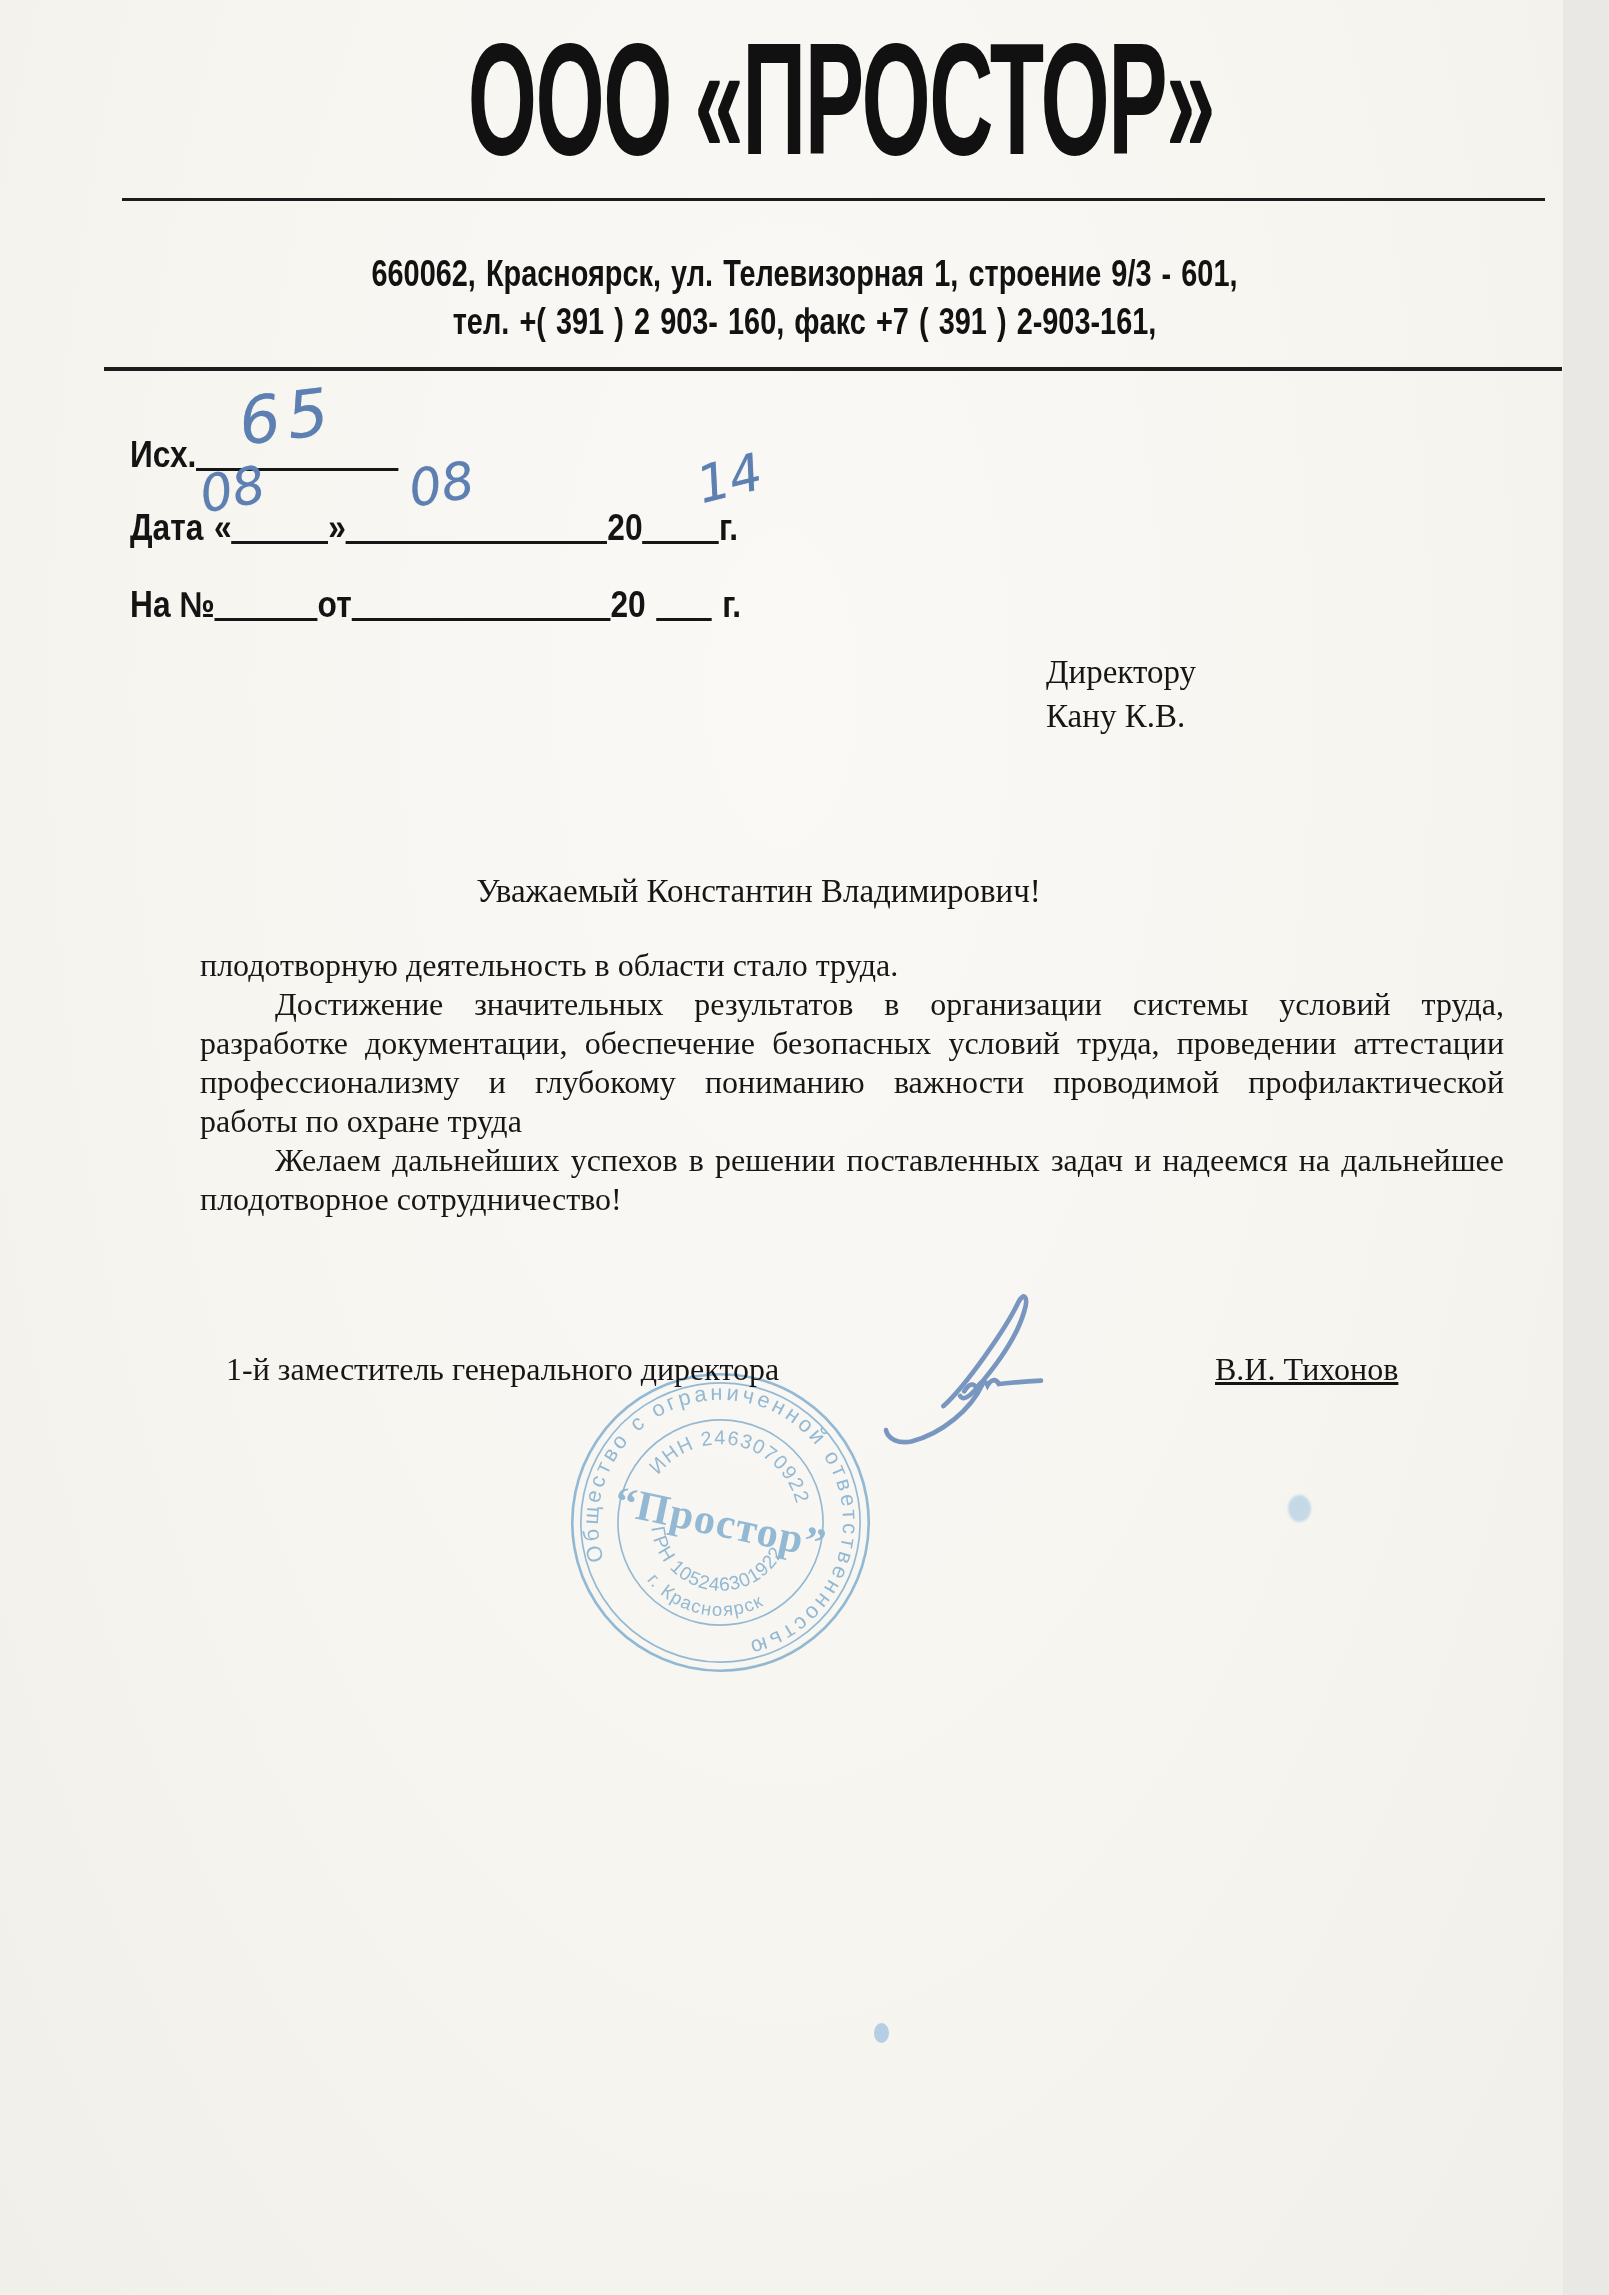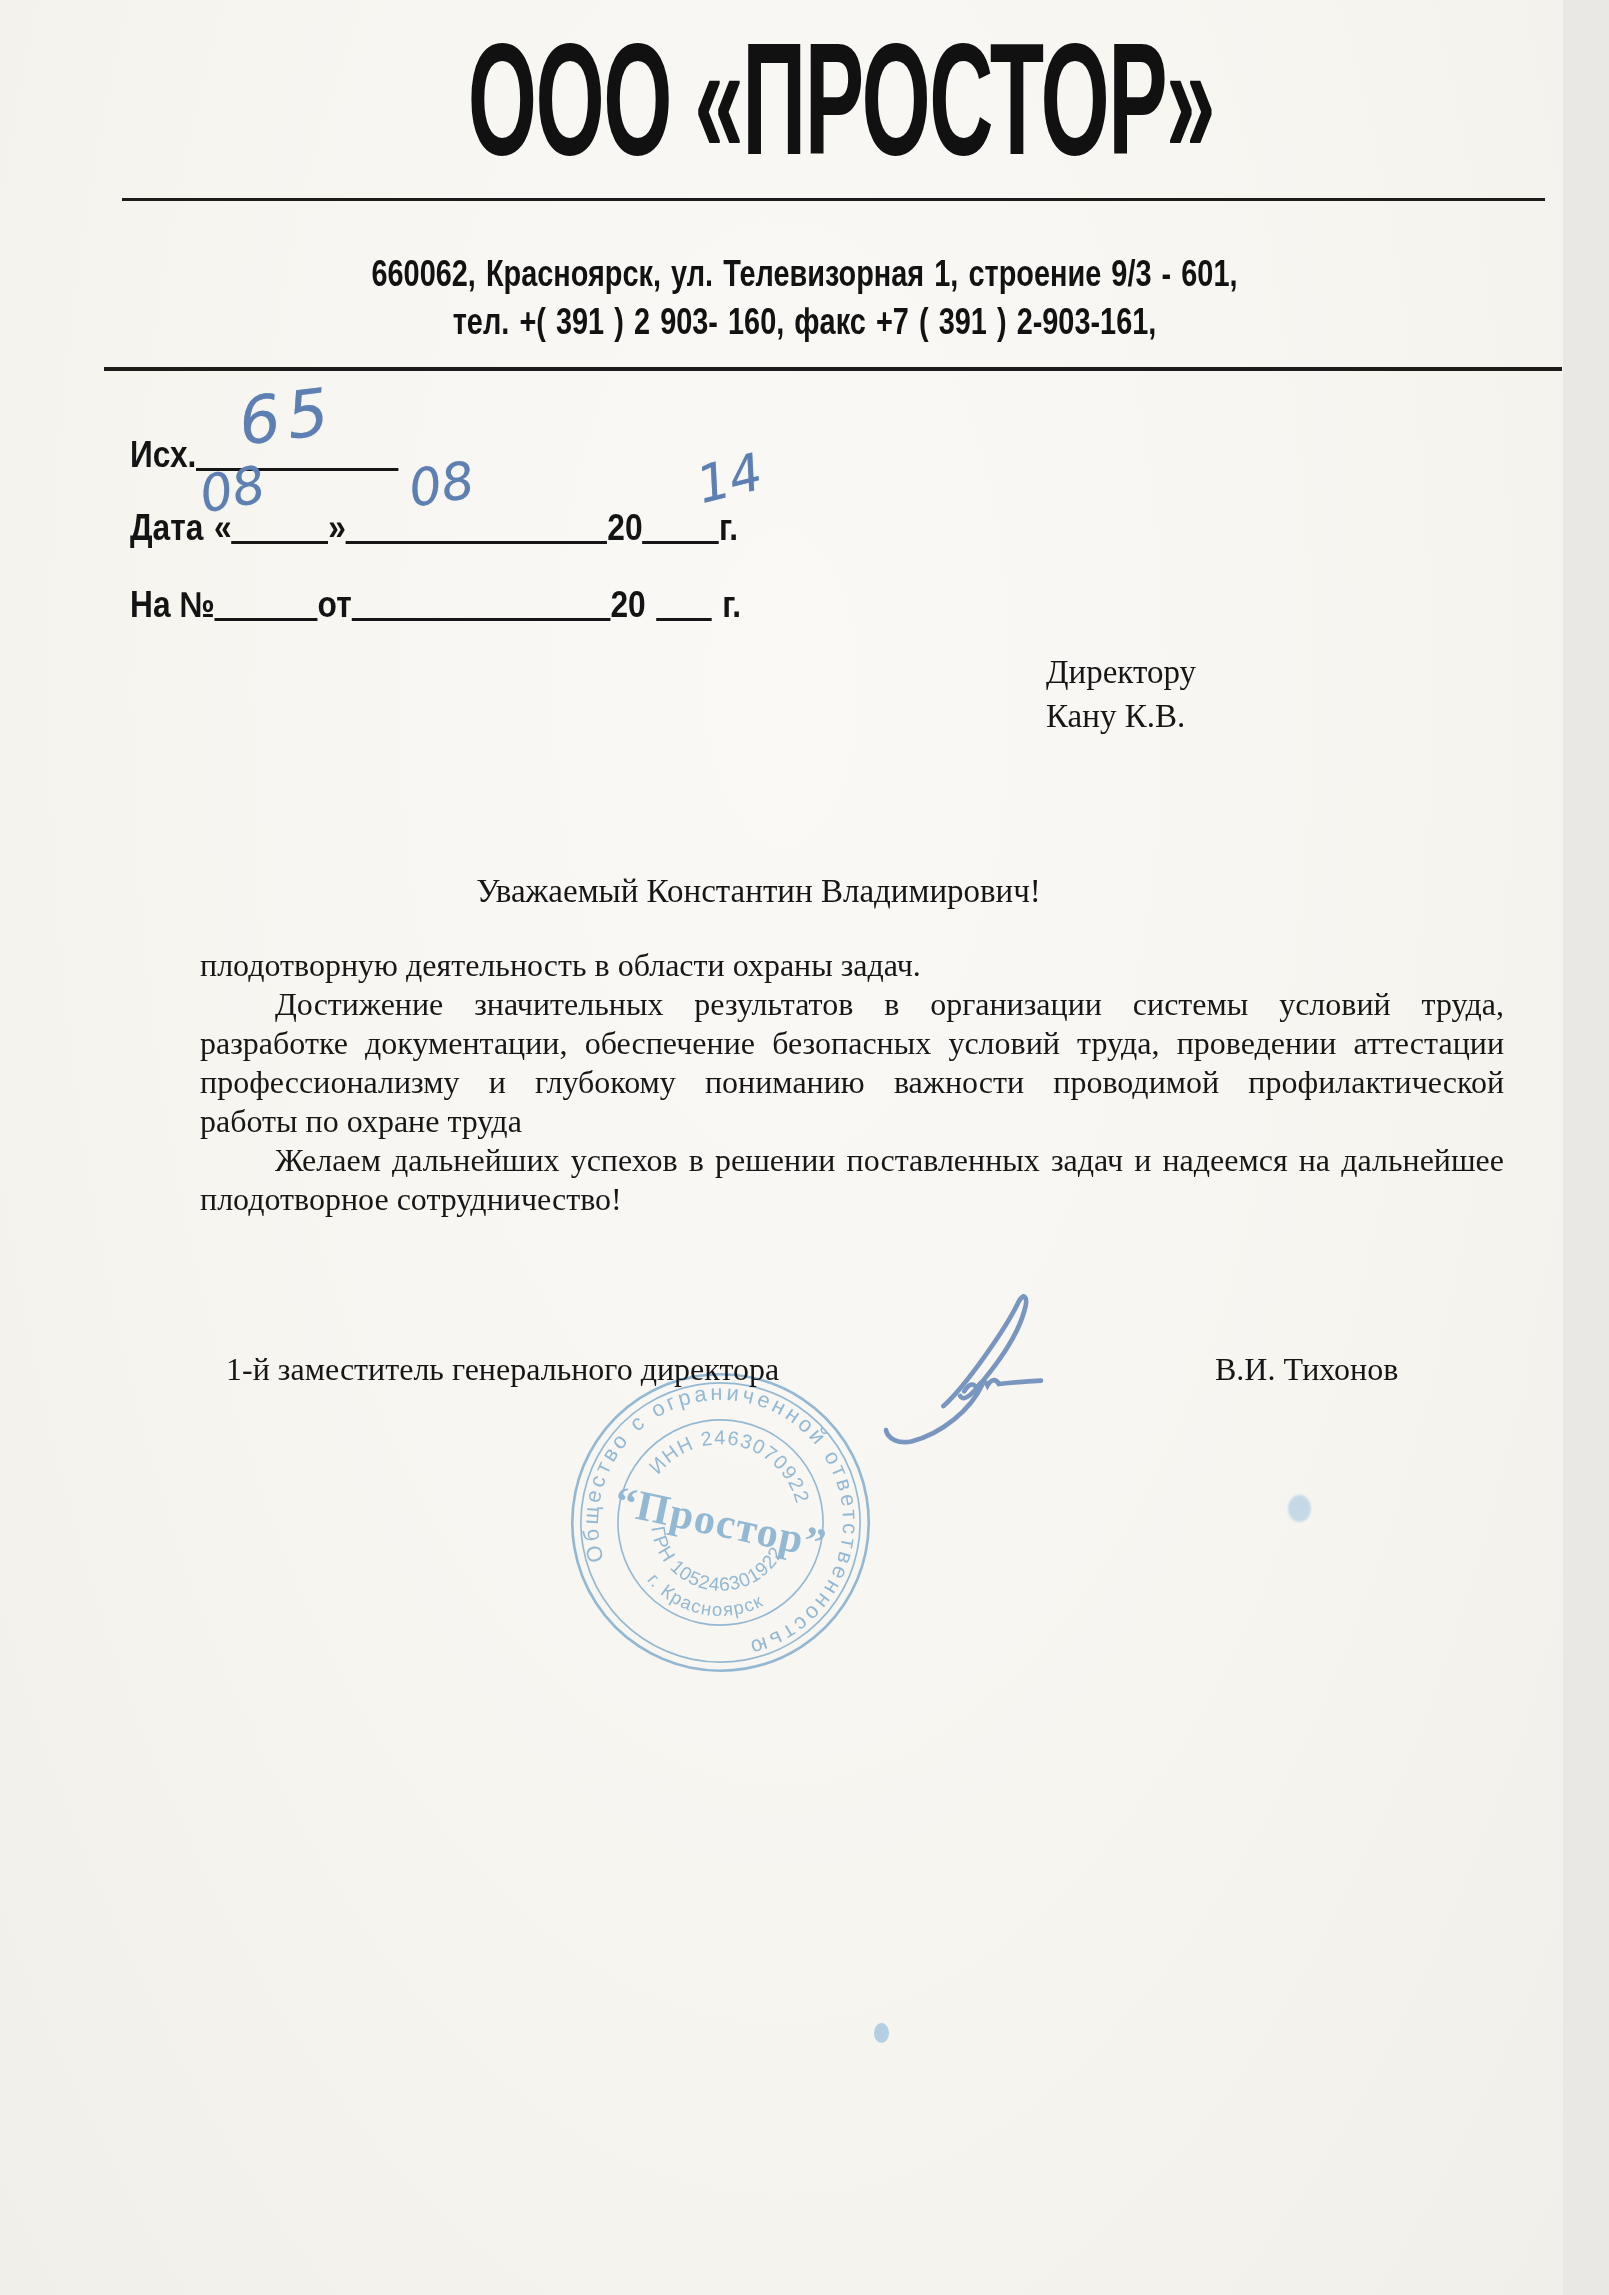--- a/index.html
+++ b/index.html
@@ -81,21 +81,21 @@
   .body .jl{text-align:justify;text-align-last:justify;}
   .body .ll{text-align:left;}
   .body .ind{padding-left:75px;}
   
   .signoff-pos{
     position:absolute;left:226px;top:1351px;
     font-size:32px;white-space:nowrap;color:#161616;
   }
   .signoff-name{
     position:absolute;left:1215px;top:1351px;
-    font-size:32px;white-space:nowrap;color:#161616;
+    font-size:32px;white-space:nowrap;color:#161616;text-decoration:underline;
   }
   
   .sig-svg{position:absolute;left:862px;top:1279px;z-index:6;}
   .stamp-wrap{
     position:absolute;left:565px;top:1367px;width:311px;height:311px;
     z-index:5;opacity:0.85;mix-blend-mode:multiply;
   }
   .speck{position:absolute;border-radius:50%;background:#7fb0da;z-index:4;}
   .speck1{left:1288px;top:1495px;width:23px;height:27px;opacity:.40;filter:blur(1.3px);}
   .speck2{left:874px;top:2023px;width:14.7px;height:20px;opacity:.55;filter:blur(0.7px);}
@@ -123,21 +123,21 @@
   <div class="hw hw-year">14</div>
 
   <div class="addressee">
     <div>Директору</div>
     <div>Кану К.В.</div>
   </div>
 
   <div class="salutation">Уважаемый Константин Владимирович!</div>
 
   <div class="body">
-    <div class="ll">плодотворную деятельность  в области охраны задач.</div>
+    <div class="ll">плодотворную деятельность  в области стало труда.</div>
     <div class="jl ind">Достижение значительных результатов в организации системы условий труда,</div>
     <div class="jl">разработке документации, обеспечение безопасных условий труда, проведении аттестации</div>
     <div class="jl">профессионализму и глубокому пониманию важности проводимой профилактической</div>
     <div class="ll">работы по охране труда</div>
     <div class="jl ind">Желаем дальнейших успехов в решении поставленных задач и надеемся на дальнейшее</div>
     <div class="ll">плодотворное сотрудничество!</div>
   </div>
 
   <div class="signoff-pos">1-й заместитель генерального директора</div>
   <div class="signoff-name">В.И. Тихонов</div>

